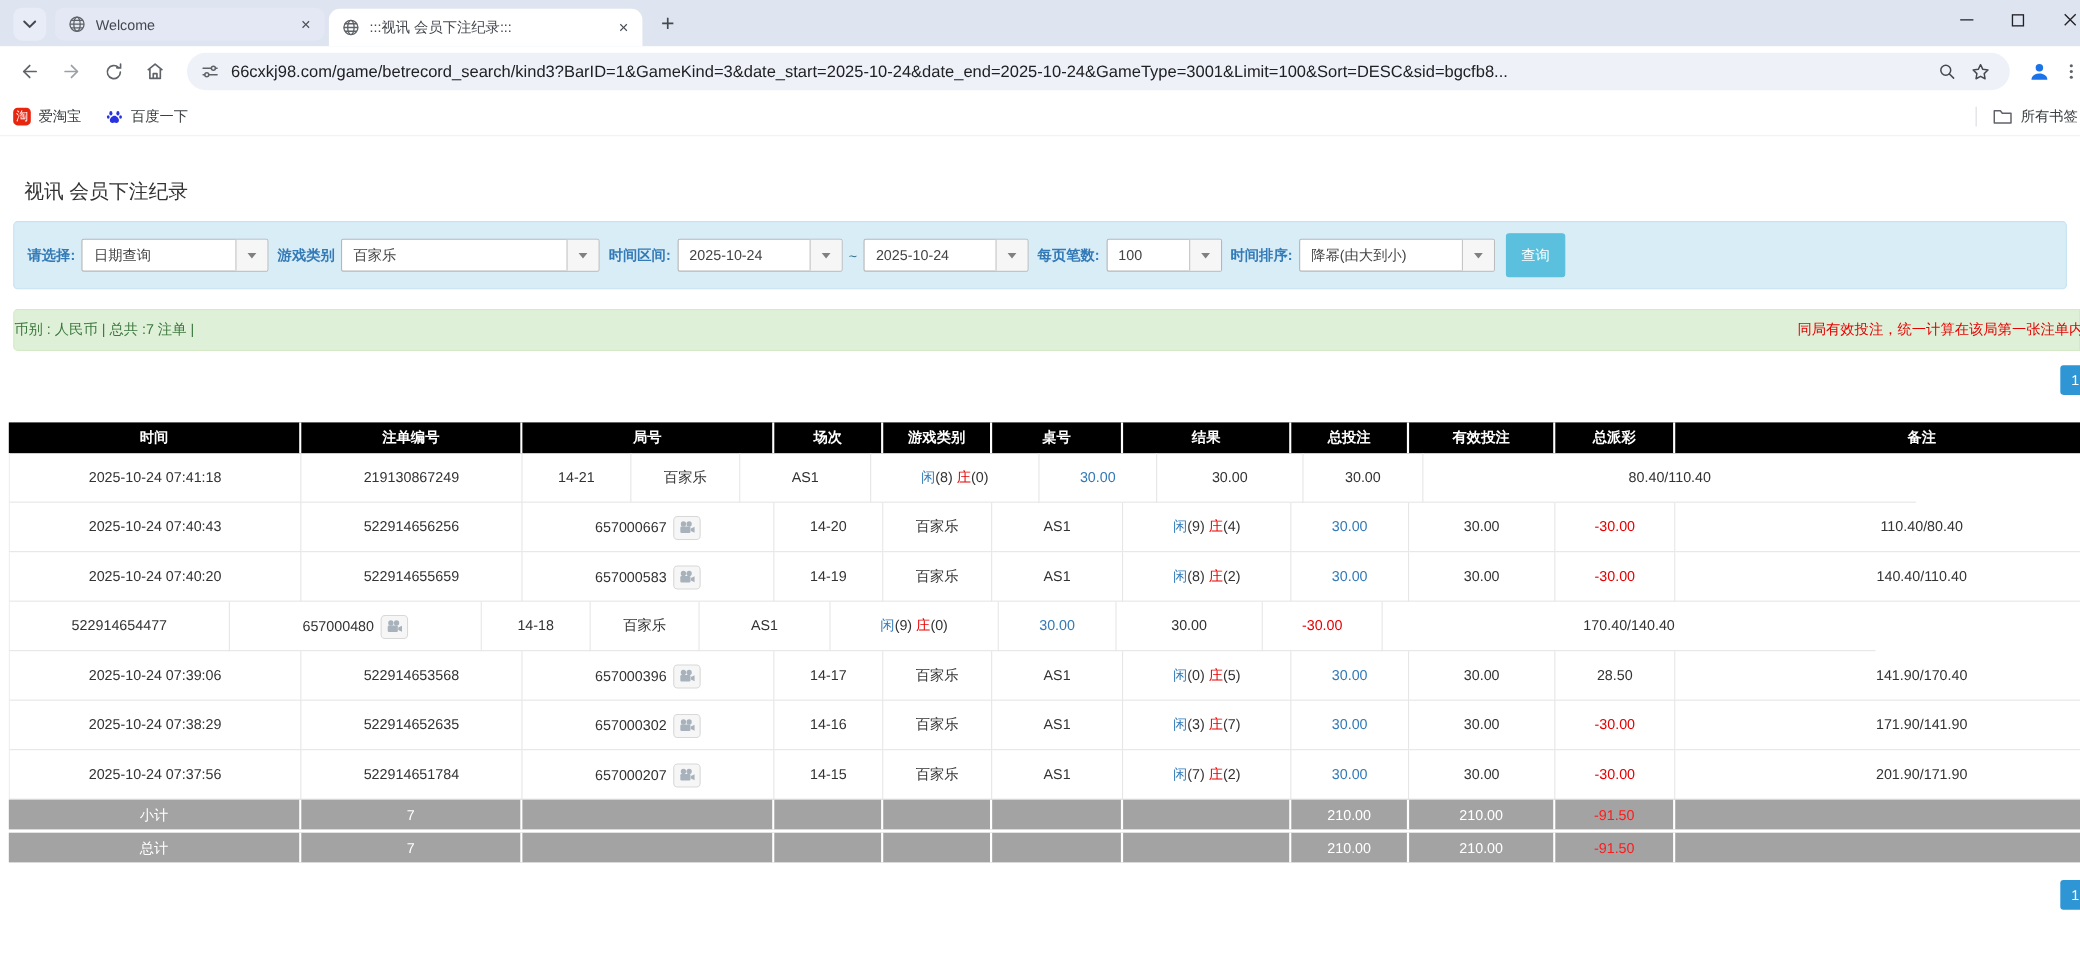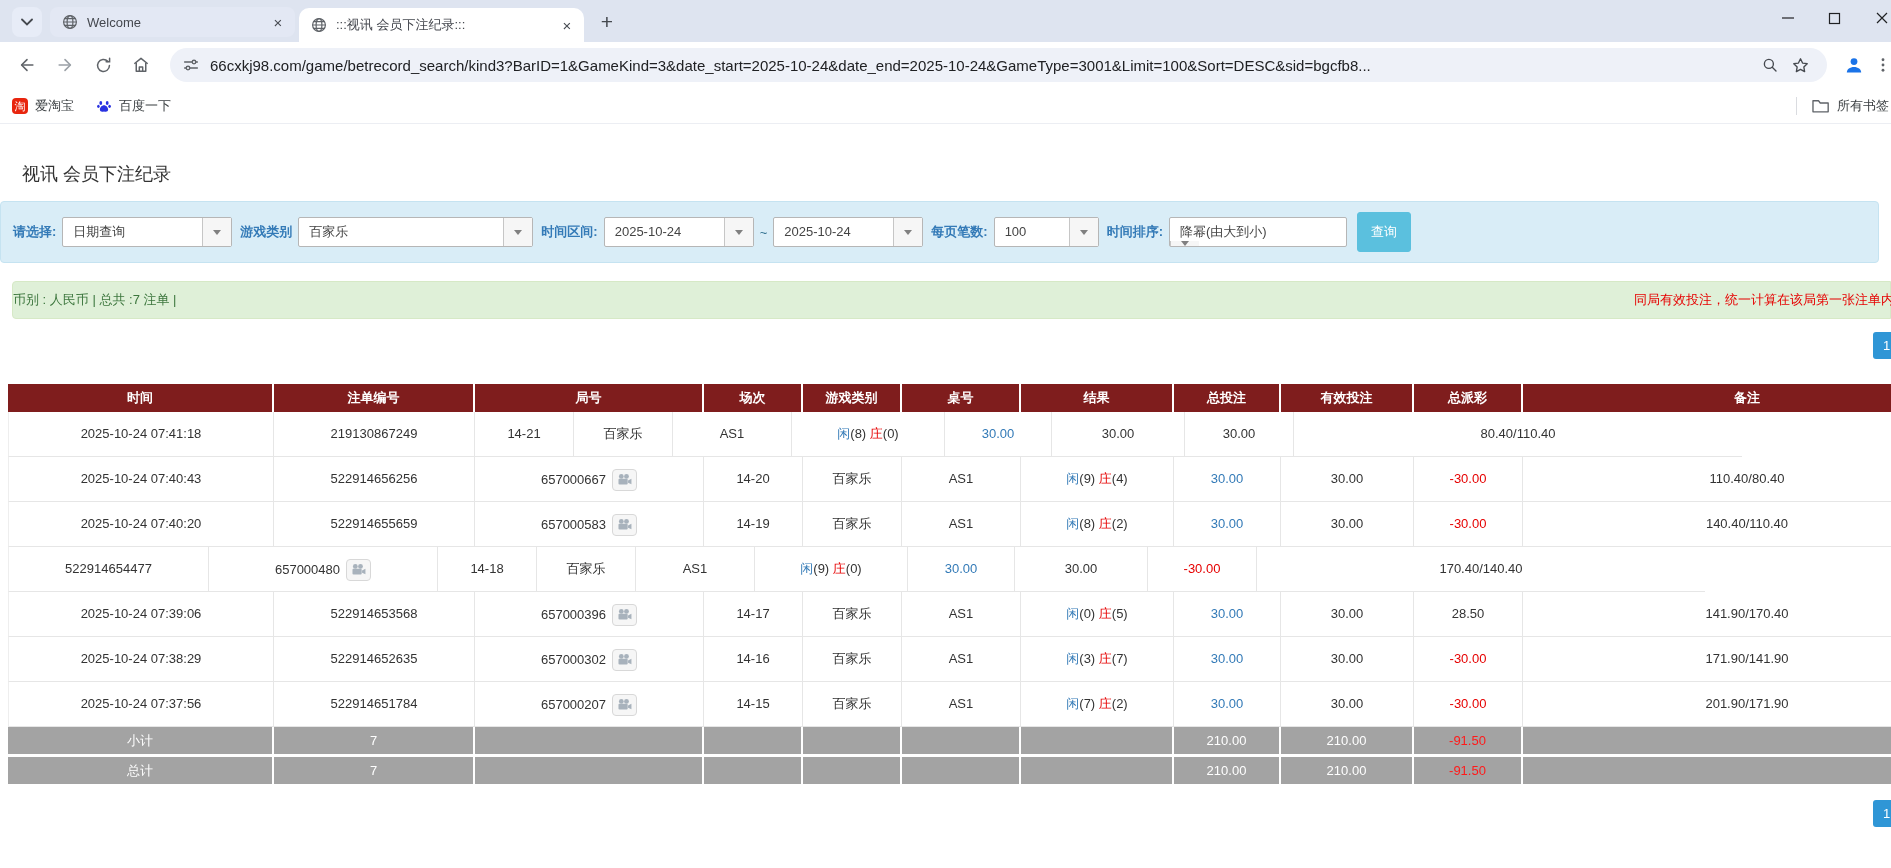--- a/index.html
+++ b/index.html
@@ -45,49 +45,49 @@
   .bm-fav { width:16px; height:16px; margin-right:7px; flex:none; }
   .fav-taobao { background:#e8250e; border-radius:4px; color:#fff; font-size:11px; line-height:16px; text-align:center; }
   .bm-right { margin-left:auto; display:flex; align-items:center; font-size:13px; color:#3c4043;
               white-space:nowrap; margin-right:-10px; cursor:pointer; }
   .bm-divider { width:1px; height:18px; background:#dadce0; margin-right:14px; }
 
   
   .content { position:relative; background:#fff; height:744px; }
   .page-title { font-size:18px; font-weight:400; color:#333; margin:0; padding:38px 0 0 22px; }
 
-  .filterbar { margin:15px 12px 0 0; background:#d9edf7; border:1px solid #c5e3f1; border-radius:4px;
+  .filterbar { margin:15px 12px 0 12px; background:#d9edf7; border:1px solid #c5e3f1; border-radius:4px;
                padding:10px; display:flex; align-items:center; }
   .flabel { color:#337ab7; font-weight:bold; font-size:13px; margin:0 6px 0 8px; white-space:nowrap; }
   .combo { display:flex; height:30px; background:#fff; border:1px solid #b6b6b6; border-radius:2px; cursor:pointer; }
   .combo-text { padding:0 10px; font-size:13px; color:#444; line-height:28px; flex:1; white-space:nowrap; overflow:hidden; }
   .combo-caret { width:29px; border-left:1px solid #c6c6c6; background:#f6f6f6; display:flex;
                  align-items:center; justify-content:center; flex:none; }
   .caret { width:0; height:0; border-left:4px solid transparent; border-right:4px solid transparent;
            border-top:5px solid #808080; }
   .w-select { width:170px; } .w-game { width:235px; } .w-date { width:150px; }
-  .w-pp { width:105px; } .w-sort { width:178px;flex-direction:column; }
+  .w-pp { width:105px; } .w-sort { width:178px; }
   .tilde { color:#31708f; font-size:13px; margin:0 6px; }
   .search-btn { margin-left:10px; background:#5bc0de; border:1px solid #5bc0de; color:#fff; font-size:13px;
                 height:40px; padding:0 13px; border-radius:3px; cursor:pointer; }
 
   .summary { margin:18px 0 0 12px; width:1879px; background:#dff0d8; border:1px solid #d6e9c6;
              border-radius:4px 0 0 4px; height:38px; display:flex; align-items:center;
              justify-content:space-between; font-size:13px; }
   .summary-left { color:#3c763d; white-space:nowrap; }
   .summary-right { color:#e60000; white-space:nowrap; margin-right:-4px; }
 
   .pag { position:absolute; right:-9px; width:27px; height:27px; background:#2f96d6; border-radius:3px;
          color:#fff; font-size:13px; display:flex; align-items:center; justify-content:center; cursor:pointer; }
   .pag-top { top:208px; } .pag-bottom { top:676px; }
 
   
   .btable { margin:65px 0 0 8px; width:1963px; }
   .trow { display:flex; }
-  .th { background:#7f1d1d; color:#fff; font-weight:bold; font-size:13px; height:28px; line-height:28px;
+  .th { background:#000000; color:#fff; font-weight:bold; font-size:13px; height:28px; line-height:28px;
         text-align:center; border-right:2px solid #fff; flex:none; }
   .td { font-size:13px; color:#333; height:45px; line-height:44px; text-align:center;
         border-right:1px solid #e6e6e6; border-bottom:1px solid #e6e6e6; flex:none;
         white-space:nowrap; overflow:hidden; }
   .trow.data .td:first-child { border-left:1px solid #eee; }
   .gtd { background:#a3a3a3; color:#fff; font-size:13px; height:27px; line-height:27px; text-align:center;
          border-right:2px solid #fff; flex:none; white-space:nowrap; }
   .trow.total-row { margin-top:3px; }
   .c0{width:266px}.c1{width:201px}.c2{width:229px}.c3{width:99px}.c4{width:99px}.c5{width:119px}
   .c6{width:153px}.c7{width:107px}.c8{width:133px}.c9{width:109px}.c10{width:448px;border-right:none}

